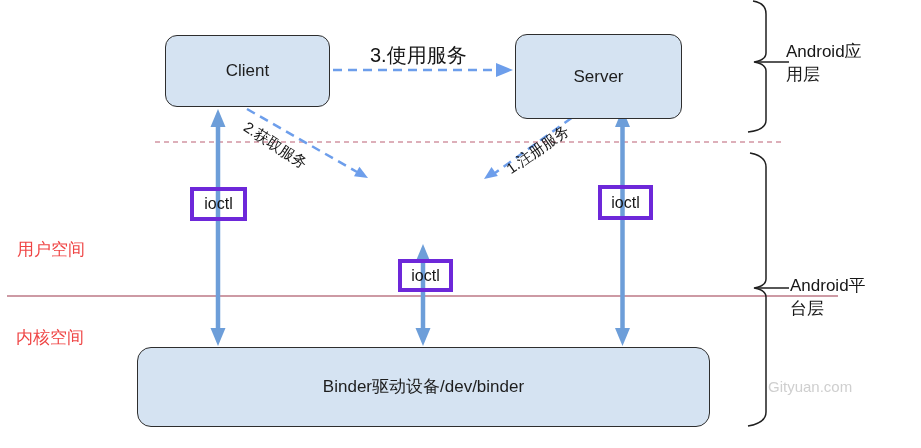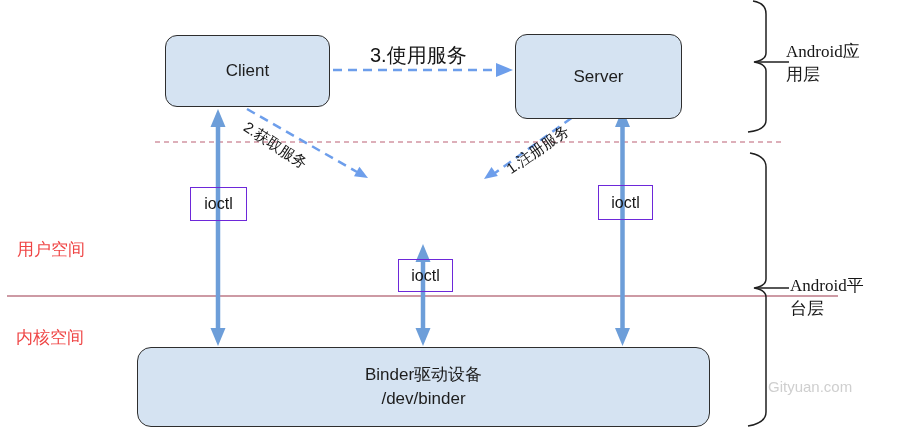--- a/index.html
+++ b/index.html
@@ -6,32 +6,32 @@
   #canvas{
     position:relative;width:921px;height:448px;overflow:hidden;
     font-family:"Liberation Sans", sans-serif;background:#ffffff;
   }
   .layer-svg{position:absolute;left:0;top:0;z-index:1;}
   .node{
     position:absolute;z-index:2;background:#d5e3f2;border:1.5px solid #2e2e2e;
     border-radius:12px;display:flex;align-items:center;justify-content:center;
     color:#1d1d1d;font-size:17px;box-sizing:border-box;
   }
-  .node.big{border-radius:14px;flex-direction:column;line-height:24px;text-align:center;}
+  .node.big{border-radius:14px;line-height:24px;text-align:center;}
   .ioctl{
-    position:absolute;z-index:2;background:transparent;border:1px solid #6d28d9;
+    position:absolute;z-index:2;background:transparent;border:4px solid #6d28d9;
     display:flex;align-items:center;justify-content:center;color:#161616;
     font-size:16px;box-sizing:border-box;
   }
   .region-label{
     position:absolute;z-index:2;color:#ef4444;font-size:17px;white-space:nowrap;
   }
   .brace-label{
     position:absolute;z-index:2;color:#161616;font-size:17px;line-height:23px;
-    width:84px;word-break:break-all;font-family:Liberation Serif, serif;
+    width:84px;word-break:break-all;
   }
   .edge-label{
     position:absolute;z-index:2;color:#161616;font-size:15px;white-space:nowrap;
   }
   .edge-label.rot{transform-origin:0 0;}
   .watermark{
     position:absolute;z-index:2;font-size:15px;color:#cfcfcf;white-space:nowrap;
   }
 </style>
 </head>

